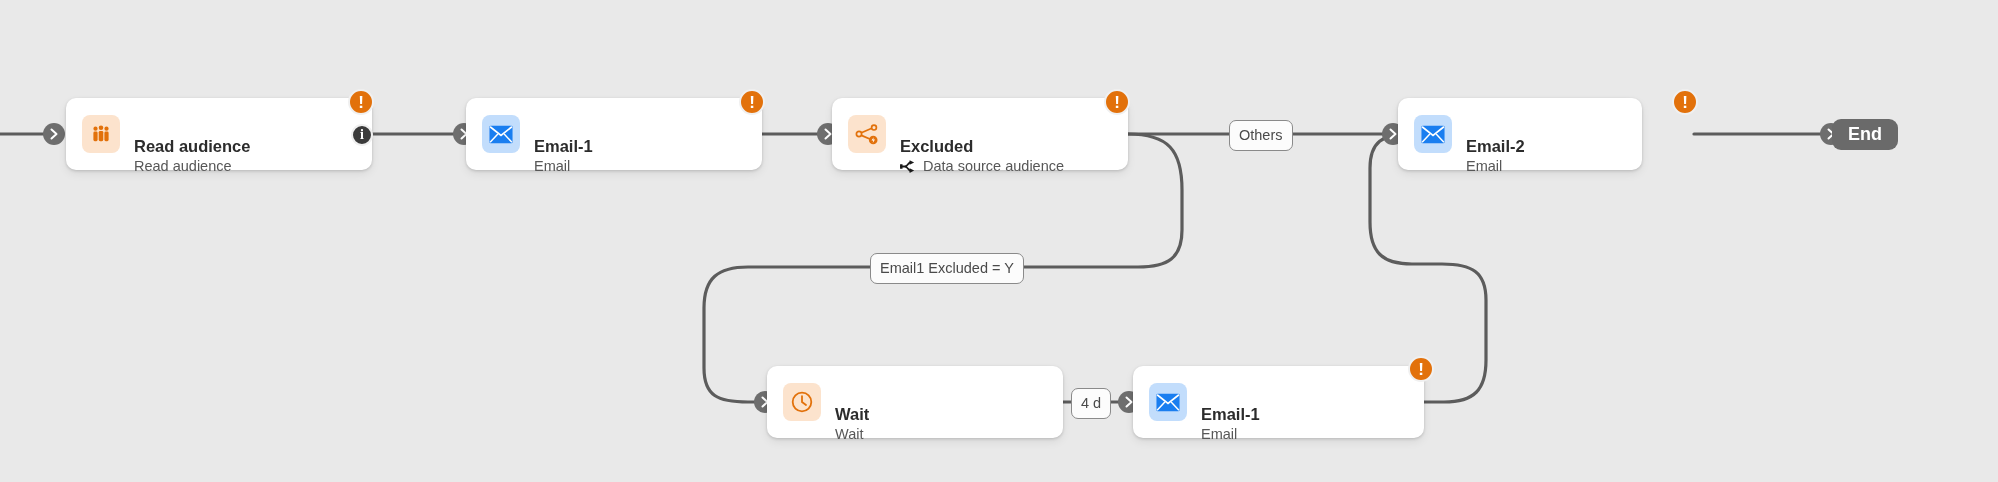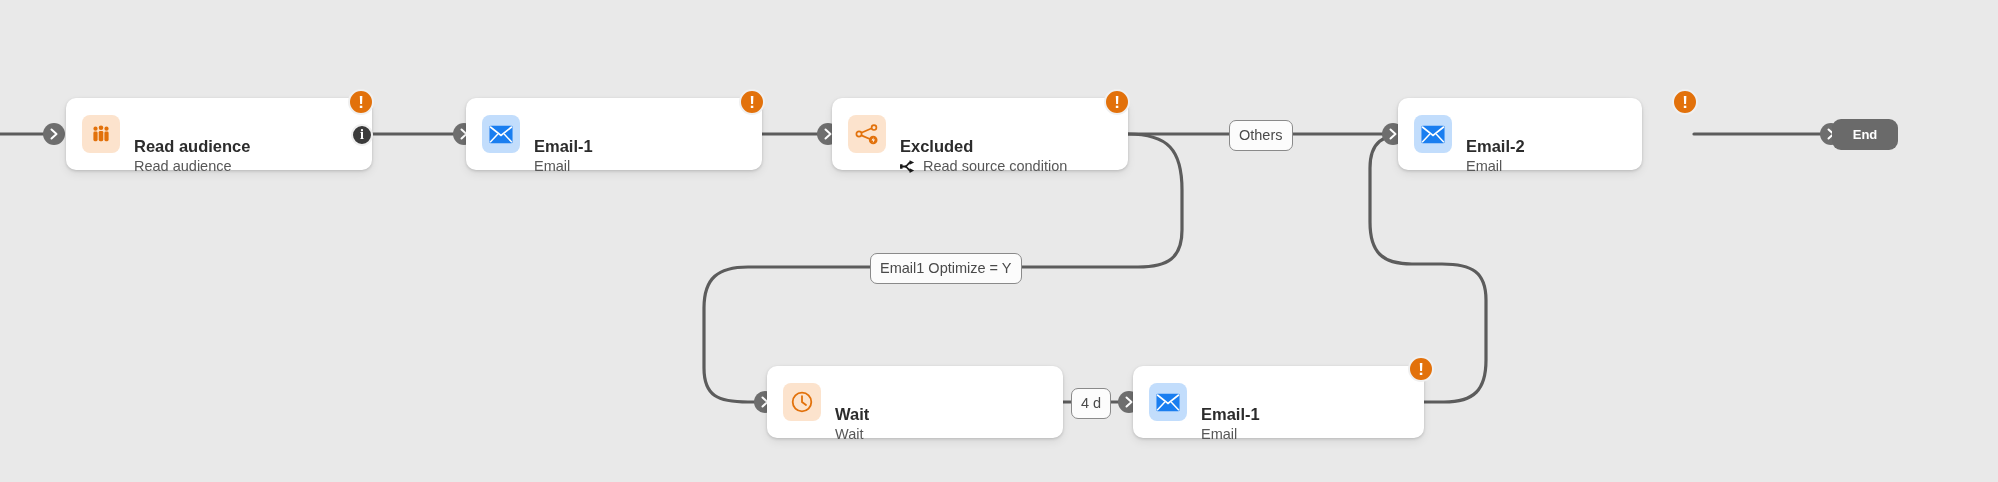--- a/index.html
+++ b/index.html
@@ -144,21 +144,21 @@
     z-index: 6;
     box-sizing: border-box;
   }
 
   
   .end-node {
     position: absolute;
     background: #6a6a6a;
     border-radius: 9px;
     color: #ffffff;
-    font-size: 13px;
+    font-size: 18px;
     font-weight: bold;
     display: flex;
     align-items: center;
     justify-content: center;
     z-index: 5;
   }
 </style>
 </head>
 <body>
 
@@ -286,21 +286,21 @@
             <g stroke="#1a1a1a" stroke-width="1.9" fill="none" stroke-linecap="round">
               <path d="M1.2 8 H6.2"></path>
               <path d="M6.2 8 L10.4 3.6"></path>
               <path d="M6.2 8 L10.4 12.4"></path>
             </g>
             <rect x="0" y="5.6" width="2.6" height="4.8" fill="#1a1a1a"></rect>
             <path d="M10.2 1.2 L15 3.7 L10.2 6.2 Z" fill="#1a1a1a"></path>
             <path d="M10.2 9.8 L15 12.3 L10.2 14.8 Z" fill="#1a1a1a"></path>
           </svg>
         </span>
-        <span>Read source condition</span>
+        <span>Data source audience</span>
       </div>
     </div>
   </div>
   <div class="badge-warning" style="left:1104px; top:89px;">!</div>
 
   <div class="edge-label" style="left:1229px; top:120px;">Others</div>
 
   <div class="node" style="left:1398px; top:98px; width:244px; height:72px;">
     <div class="node-icon icon-blue">
       <svg width="24" height="19" viewBox="0 0 26 20">
@@ -313,21 +313,21 @@
       <div class="node-title">Email-2</div>
       <div class="node-sub">
         <span>Email</span>
       </div>
     </div>
   </div>
   <div class="badge-warning" style="left:1672px; top:89px;">!</div>
 
   <div class="end-node" style="left:1832px; top:119px; width:66px; height:31px;">End</div>
 
-  <div class="edge-label" style="left:870px; top:253px;">Email1 Optimize = Y</div>
+  <div class="edge-label" style="left:870px; top:253px;">Email1 Excluded = Y</div>
 
   <div class="node" style="left:767px; top:366px; width:296px; height:72px;">
     <div class="node-icon icon-orange">
       <svg width="24" height="24" viewBox="0 0 24 24">
         <circle cx="12" cy="12" r="9.3" fill="none" stroke="#e2710b" stroke-width="1.8"></circle>
         <path d="M12 6.2 V12 L16 15" fill="none" stroke="#e2710b" stroke-width="1.8" stroke-linecap="round"></path>
       </svg>
     </div>
     <div class="node-text">
       <div class="node-title">Wait</div>

